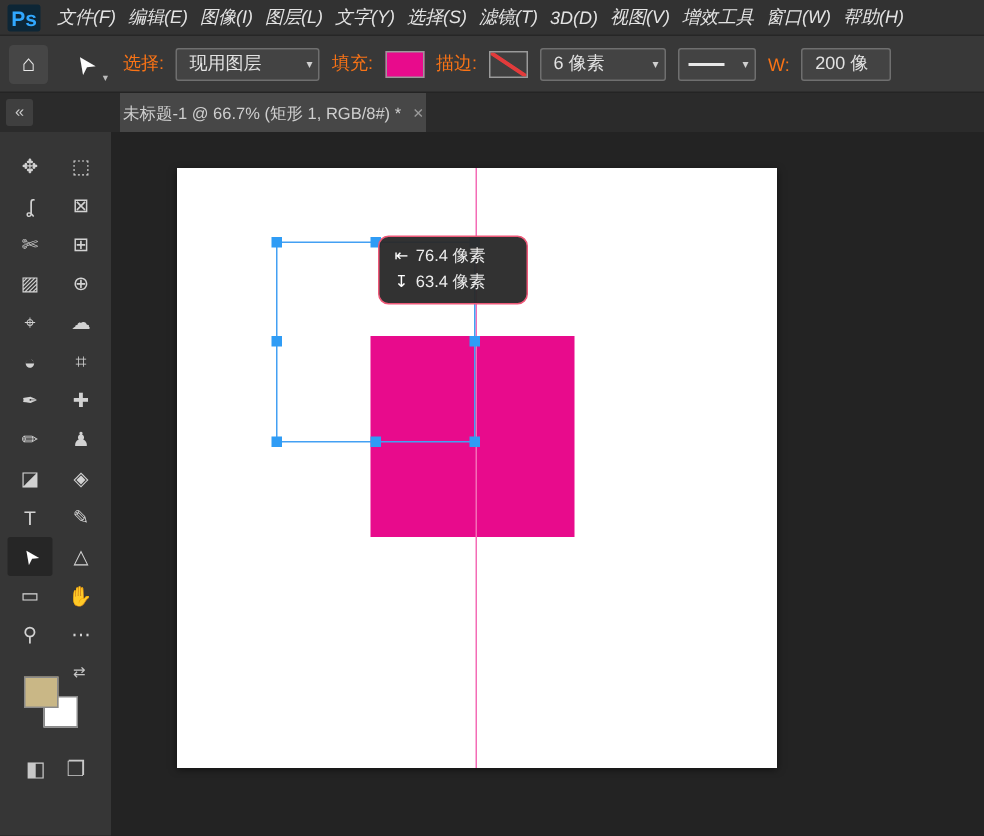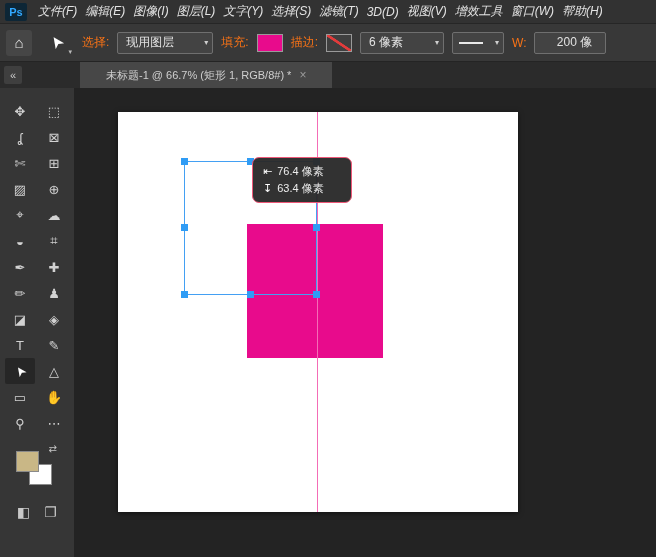--- a/index.html
+++ b/index.html
@@ -6,21 +6,21 @@
   body {
     width:656px; height:557px; position:relative; overflow:hidden;
     background:#1e1e1e; font-family:"Liberation Sans","DejaVu Sans",sans-serif;
     -webkit-user-select:none; user-select:none;
   }
   
   .menubar { position:absolute; left:0; top:0; width:656px; height:24px;
     background:#323232; border-bottom:1px solid #262626; box-sizing:border-box;
     display:flex; align-items:center; overflow:hidden; }
   .ps-logo { width:22px; height:18px; margin:0 7px 0 5px; background:#0d2636;
-    color:#31a8ff; font-size:11px; font-weight:bold; border-radius:2px;
+    color:#31a8ff; font-size:14px; font-weight:bold; border-radius:2px;
     display:flex; align-items:center; justify-content:center; flex:none; }
   .menu-item { color:#e3e3e3; font-size:12px; padding:0 4px; white-space:nowrap; flex:none;font-style:italic; }
   
   .optionsbar { position:absolute; left:0; top:24px; width:656px; height:38px;
     background:#383838; border-bottom:1px solid #242424; box-sizing:border-box;
     display:flex; align-items:center; gap:8px; padding:0 6px; overflow:hidden; }
   .home-btn { width:26px; height:26px; background:#464646; border-radius:3px;
     color:#e8e8e8; font-size:15px; display:flex; align-items:center; justify-content:center; flex:none; }
   .tool-btn { width:34px; height:26px; position:relative; color:#fff; flex:none;
     display:flex; align-items:center; justify-content:center; }
@@ -31,26 +31,26 @@
     display:flex; align-items:center; color:#e2e2e2; font-size:12px;
     box-sizing:border-box; flex:none; white-space:nowrap; }
   .combo .caret { font-size:8px; color:#cfcfcf; margin-left:auto; padding:0 4px; }
   .select-combo { width:96px; padding-left:8px; }
   .fill-swatch { width:24px; height:16px; background:#e80b8c; border:1px solid #9a9a9a; flex:none; }
   .stroke-swatch { width:24px; height:16px; border:1px solid #9a9a9a; flex:none;
     background:linear-gradient(to top right,#3f3f3f 44%,#e23b3b 46%,#e23b3b 54%,#3f3f3f 56%); }
   .strokew-combo { width:84px; padding-left:8px; }
   .strokestyle-combo { width:52px; padding-left:6px; }
   .line-sample { width:24px; height:2px; background:#e8e8e8; flex:none; }
-  .w-combo { width:72px; padding-left:8px;justify-content:center; }
+  .w-combo { width:60px; padding-left:8px; }
   
   .tabbar { position:absolute; left:74px; top:62px; width:582px; height:26px;
     background:#2b2b2b; display:flex; align-items:stretch; overflow:hidden; }
   .tab { margin-left:6px; background:#474747; display:flex; align-items:center;
-    padding:0 26px; color:#cfcfcf; font-size:11px; gap:8px; white-space:nowrap;text-align:center; }
+    padding:0 2px; color:#cfcfcf; font-size:11px; gap:8px; white-space:nowrap;text-align:center; }
   .tab-close { color:#9a9a9a; font-size:12px; }
   
   .left-top { position:absolute; left:0; top:62px; width:74px; height:26px; background:#2b2b2b; }
   .collapse-btn { position:absolute; left:4px; top:4px; width:18px; height:18px;
     background:#3f3f3f; color:#ccc; font-size:11px; border-radius:2px;
     display:flex; align-items:center; justify-content:center; }
   .toolbar { position:absolute; left:0; top:88px; width:74px; height:469px;
     background:#363636; box-sizing:border-box; padding-top:10px; overflow:hidden; }
   .tool-grid { display:grid; grid-template-columns:30px 30px; column-gap:4px; justify-content:center; }
   .tool { width:30px; height:26px; display:flex; align-items:center; justify-content:center;

